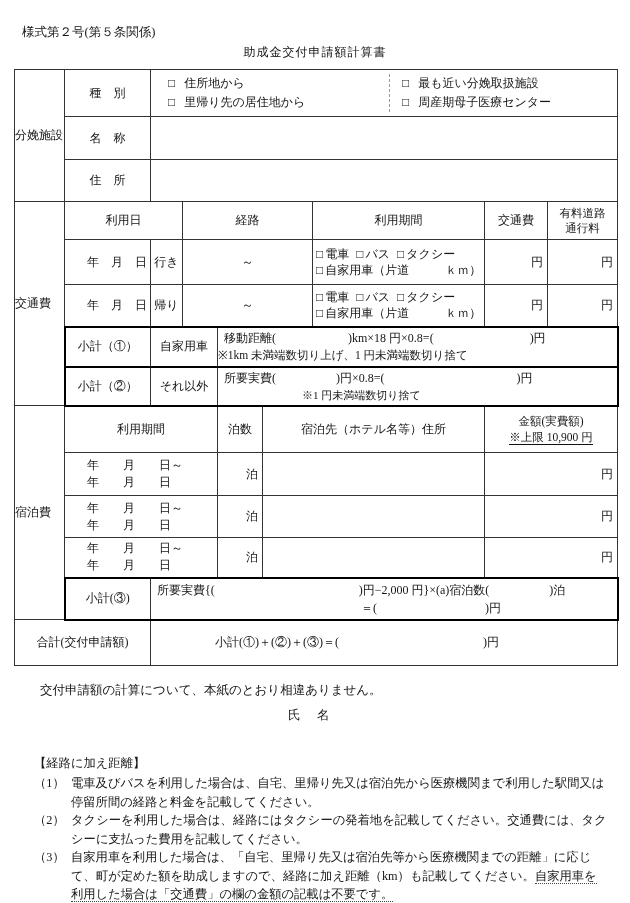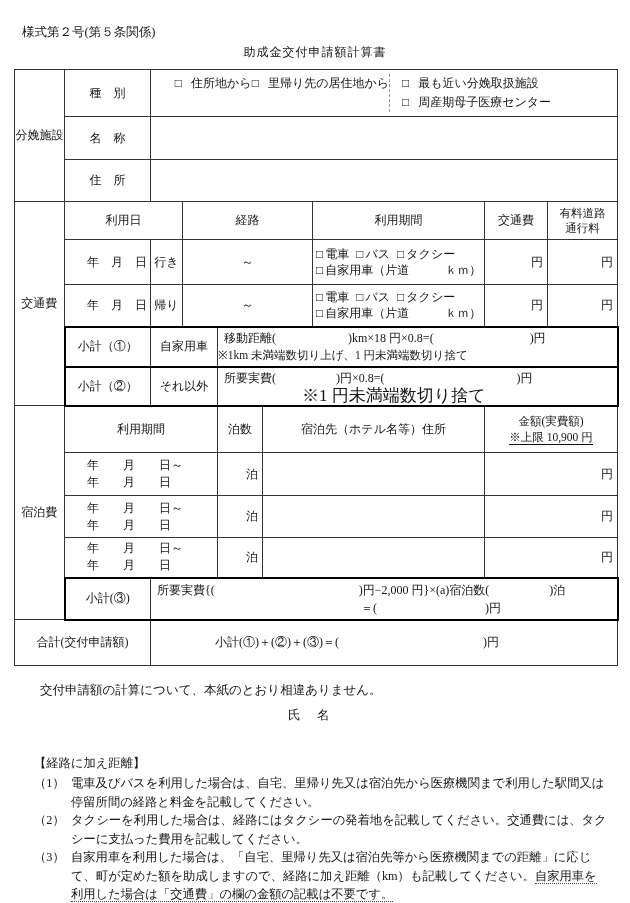--- a/index.html
+++ b/index.html
@@ -12,45 +12,45 @@
   .doc-title{text-align:center;font-size:12px;margin-top:3px;letter-spacing:1px;}
 
   table.form{border-collapse:collapse;table-layout:fixed;width:603px;margin:8px 0 0 14px;}
   table.form td{
     border:1px solid #333;padding:0;font-size:12px;vertical-align:middle;
     overflow:hidden;word-break:break-all;
   }
   .h47{height:47px}.h43{height:43px}.h42{height:42px}.h38{height:38px}
   .h45{height:45px}.h40{height:40px}.h46{height:46px}
   .c{text-align:center;}
-  .sec{text-align:center;font-family:Liberation Serif, serif;}
+  .sec{font-family:Liberation Serif, serif;}
   
   .tt{border-top:2px solid #000 !important;}
   .tb{border-bottom:2px solid #000 !important;}
   .tl{border-left:2px solid #000 !important;}
   .tr2{border-right:2px solid #000 !important;}
 
   
   .type-wrap{display:flex;height:100%;align-items:stretch;}
-  .type-left{width:238px;box-sizing:border-box;padding-left:17px;display:flex;flex-direction:row;justify-content:flex-end;}
+  .type-left{width:238px;box-sizing:border-box;padding-left:17px;display:flex;flex-direction:column;justify-content:flex-start;}
   .type-right{flex:1;border-left:1px dashed #999;padding-left:12px;display:flex;flex-direction:column;justify-content:center;}
   .opt{line-height:19px;white-space:nowrap;}
   .cb{margin-right:9px;}
 
   
   .date{text-align:right;padding-right:3px !important;}
   .toll-h div{line-height:15px;font-size:11.5px;}
   .means{font-size:11px;line-height:16px;padding:2px 0 2px 3px !important;}
   .means .cb{margin-right:2px;}
   .mopt{margin-right:7px;white-space:nowrap;}
   .yen{text-align:right;padding-right:4px !important;}
   .fcell{padding:1px 0 !important;}
   .f1{padding-left:6px;line-height:18px;white-space:nowrap;}
   .f2r{text-align:left;padding-right:2px;font-size:11.5px;line-height:17px;white-space:nowrap;}
-  .f2l{padding-left:84px;font-size:17px;line-height:17px;white-space:nowrap;}
+  .f2l{padding-left:84px;font-size:11px;line-height:17px;white-space:nowrap;}
   .f3{padding-left:210px;line-height:18px;white-space:nowrap;}
 
   
   .amt-h div{line-height:16px;font-size:11.5px;}
   .ulsolid{border-bottom:1px solid #111;padding-bottom:1px;}
   .period{padding-left:22px !important;}
   .period div{line-height:17px;white-space:nowrap;}
 
   .total-f{padding-left:64px !important;white-space:nowrap;}
 

